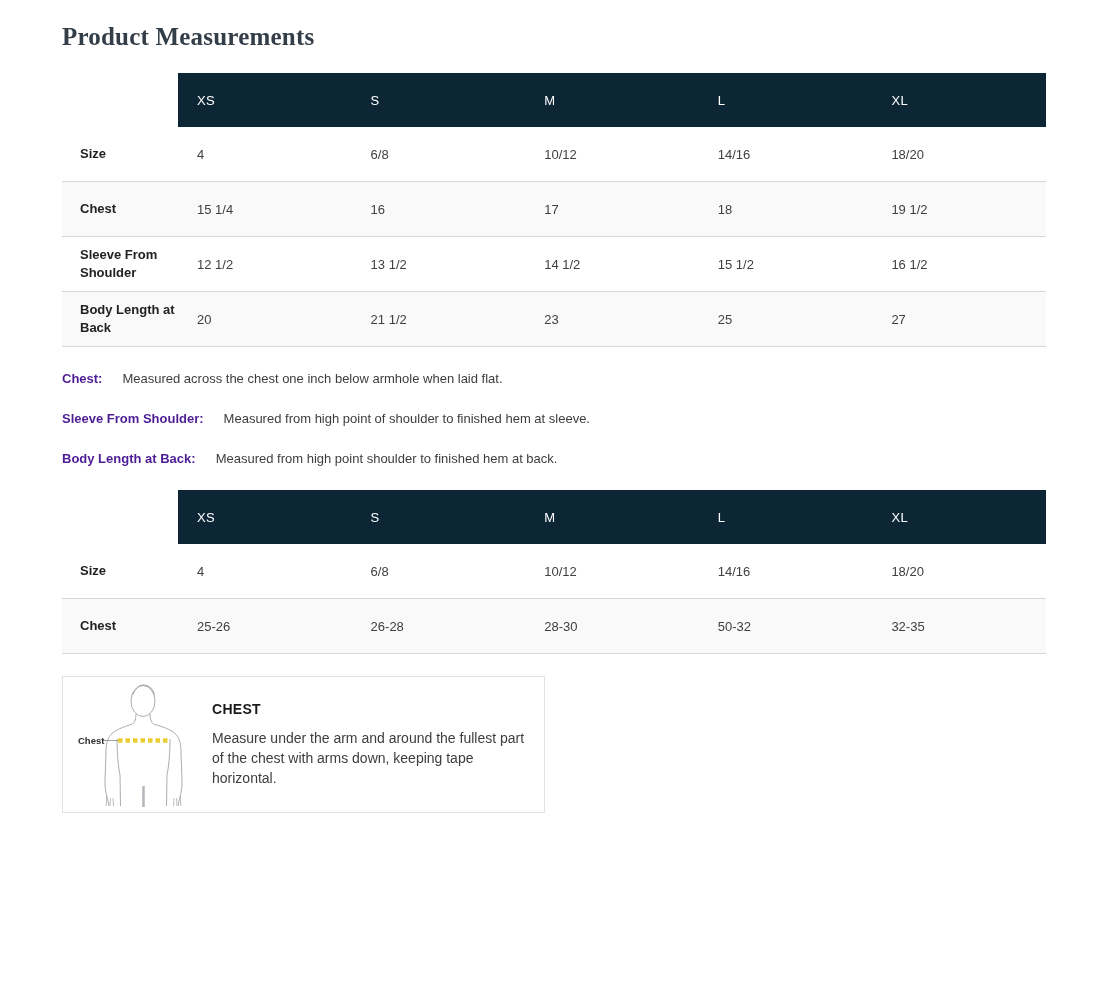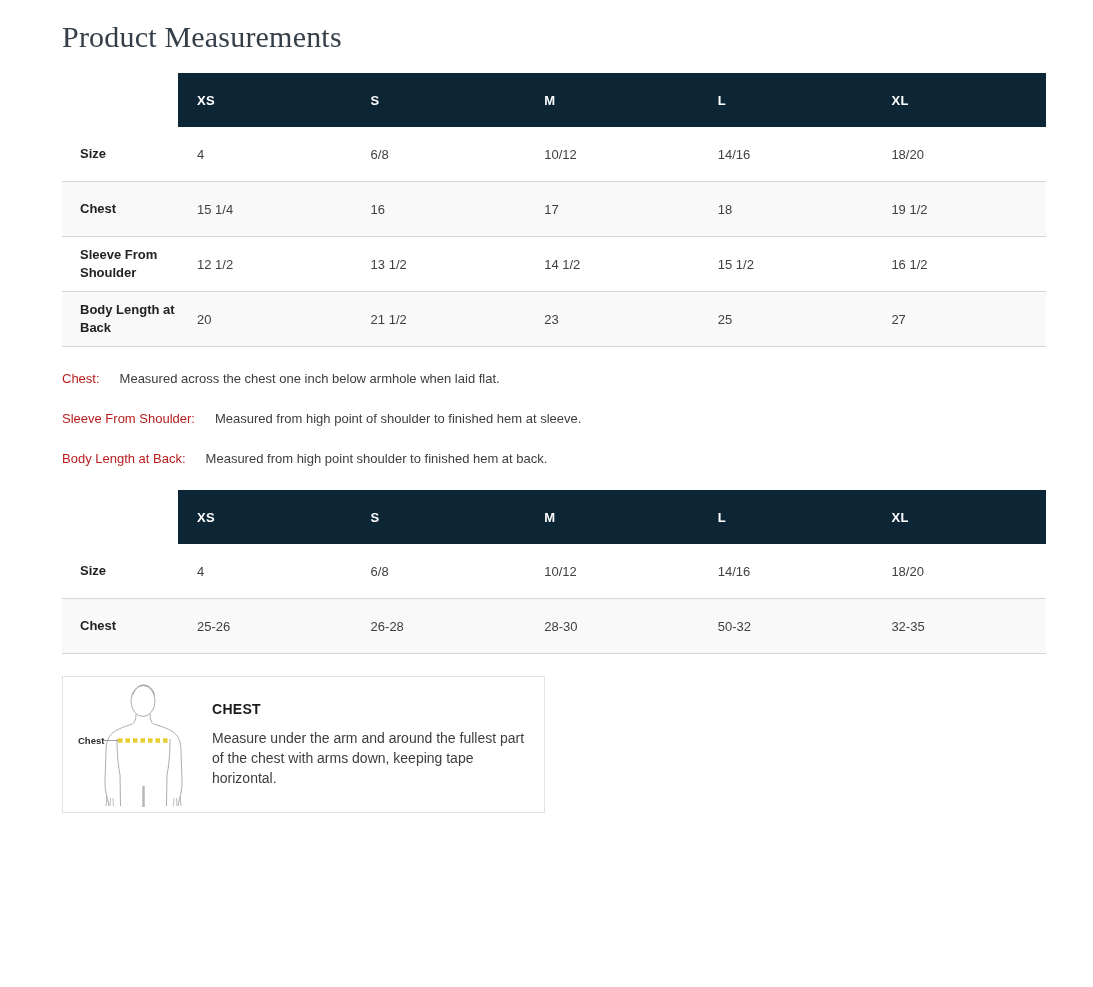--- a/index.html
+++ b/index.html
@@ -7,42 +7,42 @@
   body {
     width: 1093px; height: 987px;
     font-family: "Liberation Sans", "DejaVu Sans", sans-serif;
     color: #3d3d3d;
     overflow: hidden;
   }
   .page { padding: 22px 47px 0 62px; width: 1093px; }
 
   h2.section-heading {
     font-family: "Liberation Serif", "DejaVu Serif", serif;
-    font-size: 30px;
-    font-weight: 400;
+    font-size: 25px;
+    font-weight: 700;
     color: #333e48;
     line-height: 30px;
     letter-spacing: 0.2px;
   }
 
   
   .meas-table { width: 984px; margin-top: 21px; }
   .thead {
     display: flex;
     margin-left: 116px;
     height: 54px;
     background: #0d2636;
     align-items: center;
   }
   .th {
     flex: 1;
     padding-left: 19px;
     color: #ffffff;
     font-size: 13px;
-    font-weight: bold;
+    font-weight: normal;
     letter-spacing: 0.4px;
   }
   .trow {
     display: flex;
     min-height: 55px;
     align-items: center;
     border-bottom: 1px solid #d6d6d6;
     background: #ffffff;
   }
   .trow.alt { background: #f9f9f9; }
@@ -57,21 +57,21 @@
   .tcell {
     flex: 1;
     padding-left: 19px;
     font-size: 13px;
     color: #404040;
   }
 
   
   .notes { margin-top: 23px; }
   .note { font-size: 13px; line-height: 17px; margin-bottom: 23px; color: #3d3d3d; }
-  .note-label { font-weight: normal; color: #b91c1c; }
+  .note-label { font-weight: bold; color: #4c1d95; }
   .note-text { margin-left: 20px; }
 
   .gap-lg { margin-top: 46px; }
 
   
   .measure-card {
     margin-top: 22px;
     width: 483px;
     height: 137px;
     border: 1px solid #e2e2e2;

